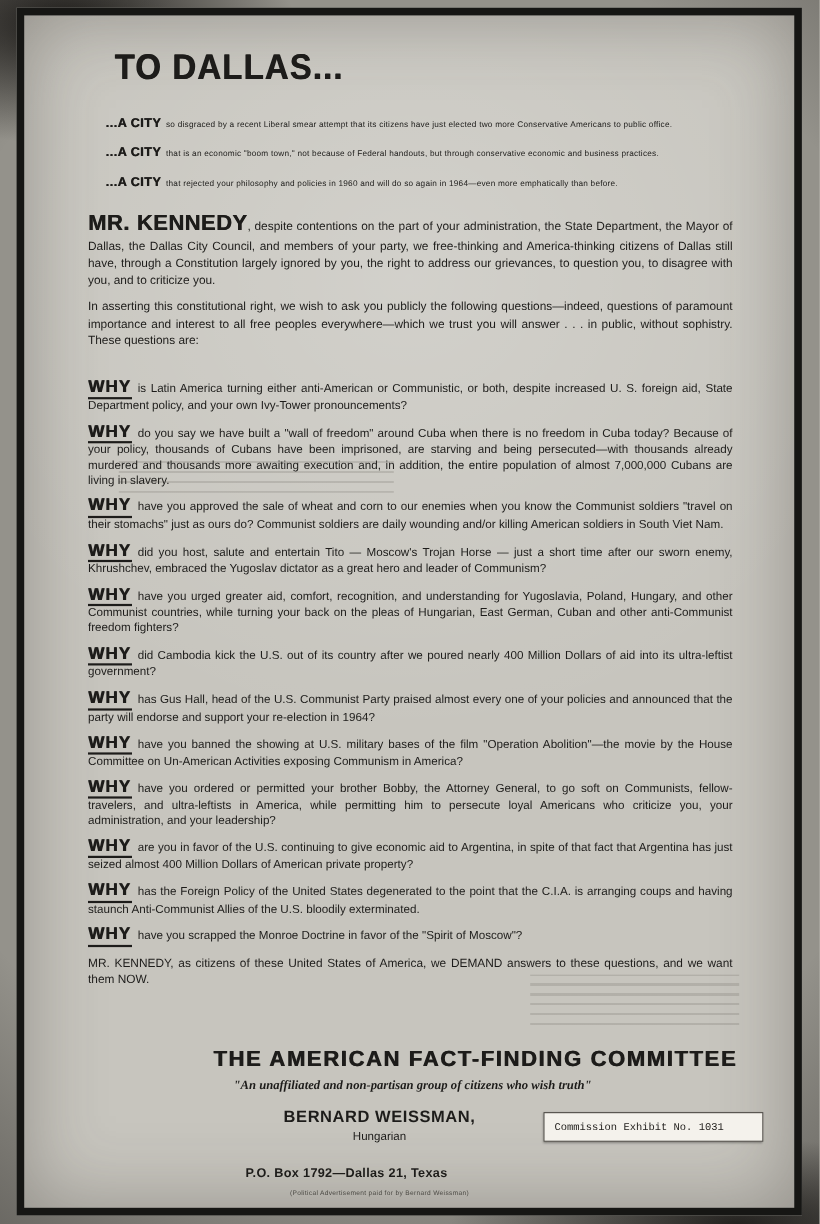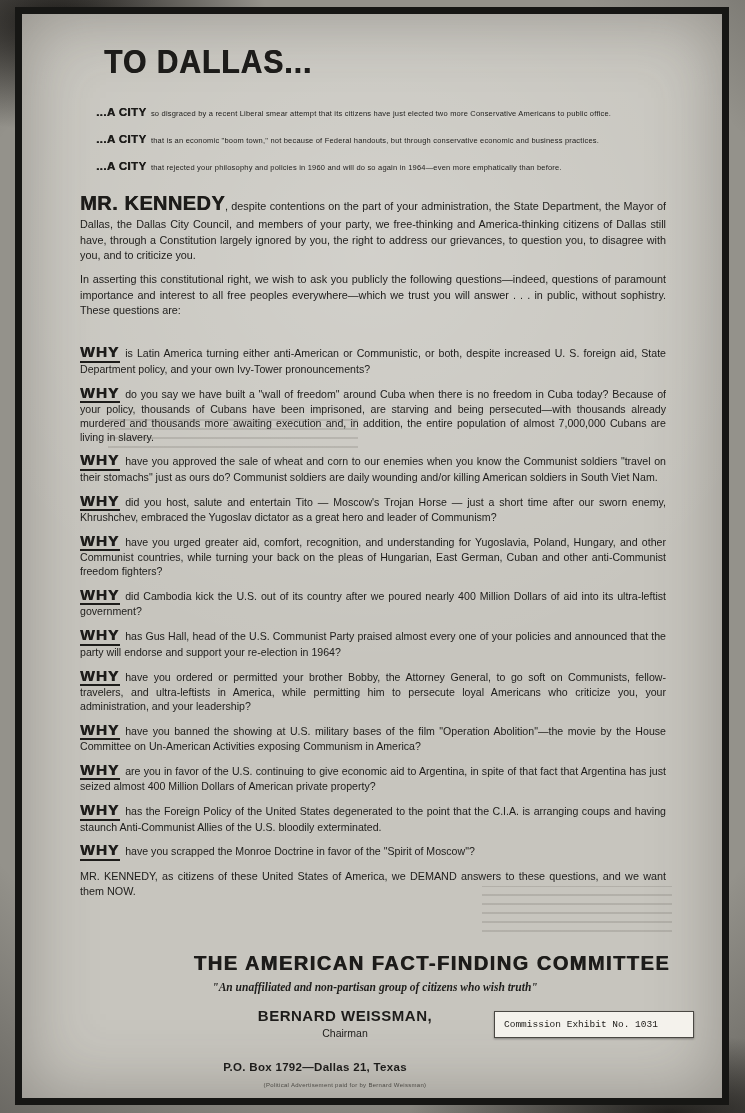--- a/index.html
+++ b/index.html
@@ -126,37 +126,37 @@
       <p class="para assert">In asserting this constitutional right, we wish to ask you publicly the following questions—indeed, questions of paramount importance and interest to all free peoples everywhere—which we trust you will answer . . . in public, without sophistry. These questions are:</p>
 
       <div class="questions">
         <p class="q"><span class="why">WHY</span><span>is Latin America turning either anti-American or Communistic, or both, despite increased U. S. foreign aid, State Department policy, and your own Ivy-Tower pronouncements?</span></p>
         <p class="q"><span class="why">WHY</span><span>do you say we have built a "wall of freedom" around Cuba when there is no freedom in Cuba today? Because of your policy, thousands of Cubans have been imprisoned, are starving and being persecuted—with thousands already murdered and thousands more awaiting execution and, in addition, the entire population of almost 7,000,000 Cubans are living in slavery.</span></p>
         <p class="q"><span class="why">WHY</span><span>have you approved the sale of wheat and corn to our enemies when you know the Communist soldiers "travel on their stomachs" just as ours do? Communist soldiers are daily wounding and/or killing American soldiers in South Viet Nam.</span></p>
         <p class="q"><span class="why">WHY</span><span>did you host, salute and entertain Tito — Moscow's Trojan Horse — just a short time after our sworn enemy, Khrushchev, embraced the Yugoslav dictator as a great hero and leader of Communism?</span></p>
         <p class="q"><span class="why">WHY</span><span>have you urged greater aid, comfort, recognition, and understanding for Yugoslavia, Poland, Hungary, and other Communist countries, while turning your back on the pleas of Hungarian, East German, Cuban and other anti-Communist freedom fighters?</span></p>
         <p class="q"><span class="why">WHY</span><span>did Cambodia kick the U.S. out of its country after we poured nearly 400 Million Dollars of aid into its ultra-leftist government?</span></p>
         <p class="q"><span class="why">WHY</span><span>has Gus Hall, head of the U.S. Communist Party praised almost every one of your policies and announced that the party will endorse and support your re-election in 1964?</span></p>
+        <p class="q"><span class="why">WHY</span><span>have you banned the showing at U.S. military bases of the film "Operation Abolition"—the movie by the House Committee on Un-American Activities exposing Communism in America?</span></p>
         <p class="q"><span class="why">WHY</span><span>have you ordered or permitted your brother Bobby, the Attorney General, to go soft on Communists, fellow-travelers, and ultra-leftists in America, while permitting him to persecute loyal Americans who criticize you, your administration, and your leadership?</span></p>
-        <p class="q"><span class="why">WHY</span><span>have you banned the showing at U.S. military bases of the film "Operation Abolition"—the movie by the House Committee on Un-American Activities exposing Communism in America?</span></p>
         <p class="q"><span class="why">WHY</span><span>are you in favor of the U.S. continuing to give economic aid to Argentina, in spite of that fact that Argentina has just seized almost 400 Million Dollars of American private property?</span></p>
         <p class="q"><span class="why">WHY</span><span>has the Foreign Policy of the United States degenerated to the point that the C.I.A. is arranging coups and having staunch Anti-Communist Allies of the U.S. bloodily exterminated.</span></p>
         <p class="q"><span class="why">WHY</span><span>have you scrapped the Monroe Doctrine in favor of the "Spirit of Moscow"?</span></p>
       </div>
 
       <p class="para demand">MR. KENNEDY, as citizens of these United States of America, we DEMAND answers to these questions, and we want them NOW.</p>
 
       <div class="footer">
         <div class="committee">THE AMERICAN FACT-FINDING COMMITTEE</div>
         <div class="tagline">"An unaffiliated and non-partisan group of citizens who wish truth"</div>
 
         <div class="chair-row">
           <div class="chair-center">
             <div class="chair-name">BERNARD WEISSMAN,</div>
-            <div class="chair-title">Chairman</div>
+            <div class="chair-title">Hungarian</div>
           </div>
           <div class="stamp">
             <span>Commission Exhibit No. 1031</span>
           </div>
         </div>
 
         <div class="address">P.O. Box 1792—Dallas 21, Texas</div>
         <div class="fine-print">(Political Advertisement paid for by Bernard Weissman)</div>
       </div>
 

